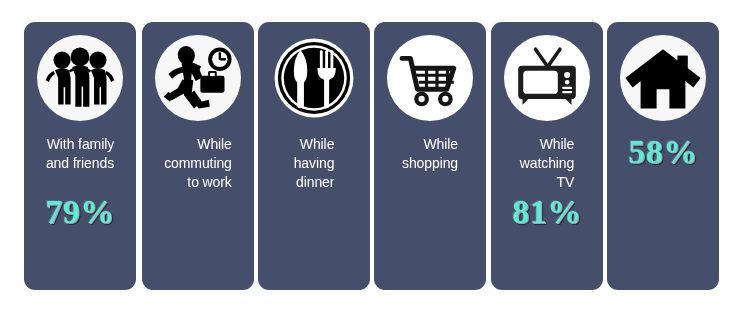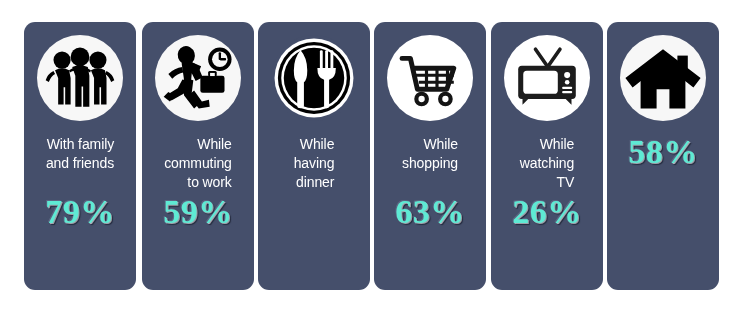--- a/index.html
+++ b/index.html
@@ -151,23 +151,20 @@
           <rect x="65.5" y="43.5" width="6" height="4" fill="#f7f7f7"></rect>
         </g>
       </svg>
     </div>
     <div class="label-wrap">
       <div class="label-block">
         <div class="card-label">While
 commuting
 to work</div>
       </div>
-      <div class="pct-wrap">
-        <div class="card-pct">59%</div>
-      </div>
     </div>
   </div>
 
   <div class="card" style="left:258px;">
     <div class="icon-circle dark">
       <svg width="84" height="84" viewBox="0 0 100 100" aria-hidden="true">
         <circle cx="50" cy="50" r="47" fill="#ffffff"></circle>
         <circle cx="50" cy="50" r="43" fill="#000000"></circle>
         <circle cx="50" cy="50" r="39" fill="#ffffff"></circle>
         <circle cx="50" cy="50" r="36" fill="#000000"></circle>
@@ -204,23 +201,20 @@
         </g>
         <circle cx="38" cy="80" r="7.5" fill="none" stroke="#141414" stroke-width="6"></circle>
         <circle cx="72" cy="80" r="7.5" fill="none" stroke="#141414" stroke-width="6"></circle>
       </svg>
     </div>
     <div class="label-wrap">
       <div class="label-block">
         <div class="card-label">While
 shopping</div>
       </div>
-      <div class="pct-wrap">
-        <div class="card-pct">63%</div>
-      </div>
     </div>
   </div>
 
   <div class="card" style="left:491px;">
     <div class="icon-circle" style="background:#ffffff;">
       <svg width="72" height="72" viewBox="0 0 100 100" aria-hidden="true">
         <g stroke="#1c1c1c" stroke-width="5" stroke-linecap="round" fill="none">
           <path d="M34 10 L50 33"></path>
           <path d="M68 10 L52 33"></path>
         </g>
@@ -236,21 +230,21 @@
         <path d="M84 79 l0 8 l-8 -8 z" fill="#1c1c1c"></path>
       </svg>
     </div>
     <div class="label-wrap">
       <div class="label-block">
         <div class="card-label">While
 watching
 TV</div>
       </div>
       <div class="pct-wrap" style="padding-bottom:26px;">
-        <div class="card-pct">26%</div>
+        <div class="card-pct">81%</div>
       </div>
     </div>
   </div>
 
   <div class="card" style="left:607px;">
     <div class="icon-circle">
       <svg width="80" height="80" viewBox="0 0 100 100" aria-hidden="true">
         <g fill="#000000">
           <path d="M50 14 L97 50 L88 62 L50 32 L12 62 L3 50 Z"></path>
           <rect x="68" y="22" width="13" height="20"></rect>

